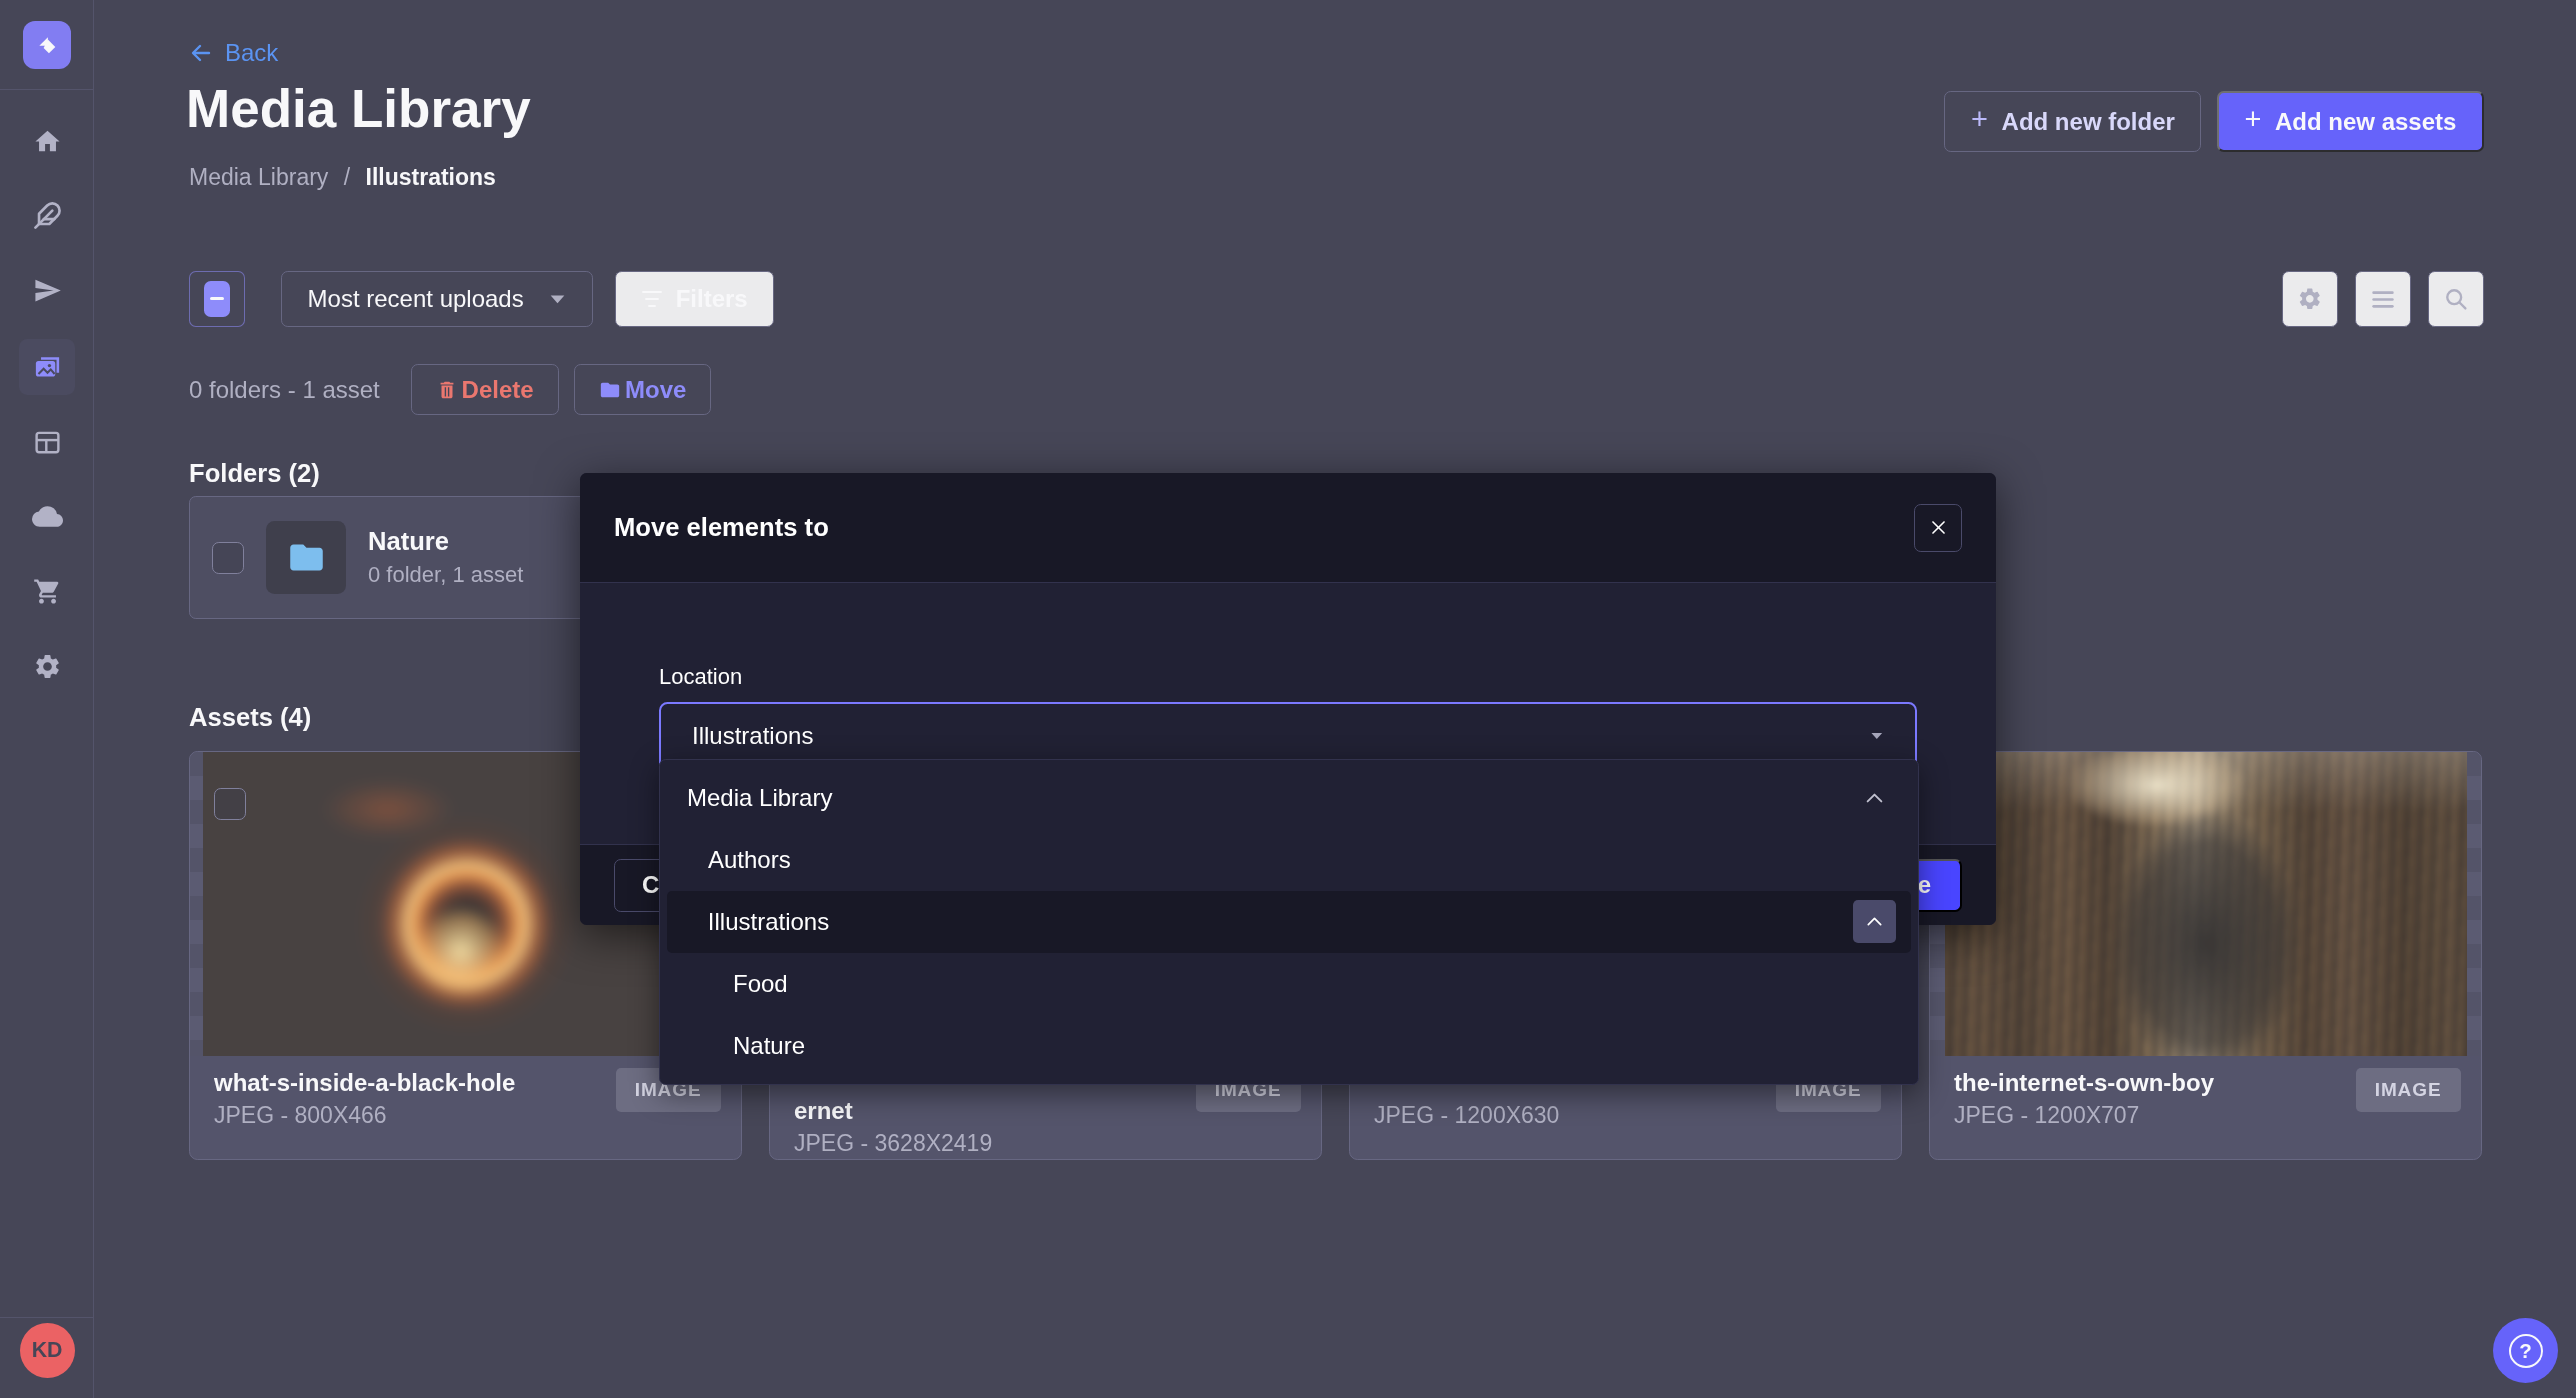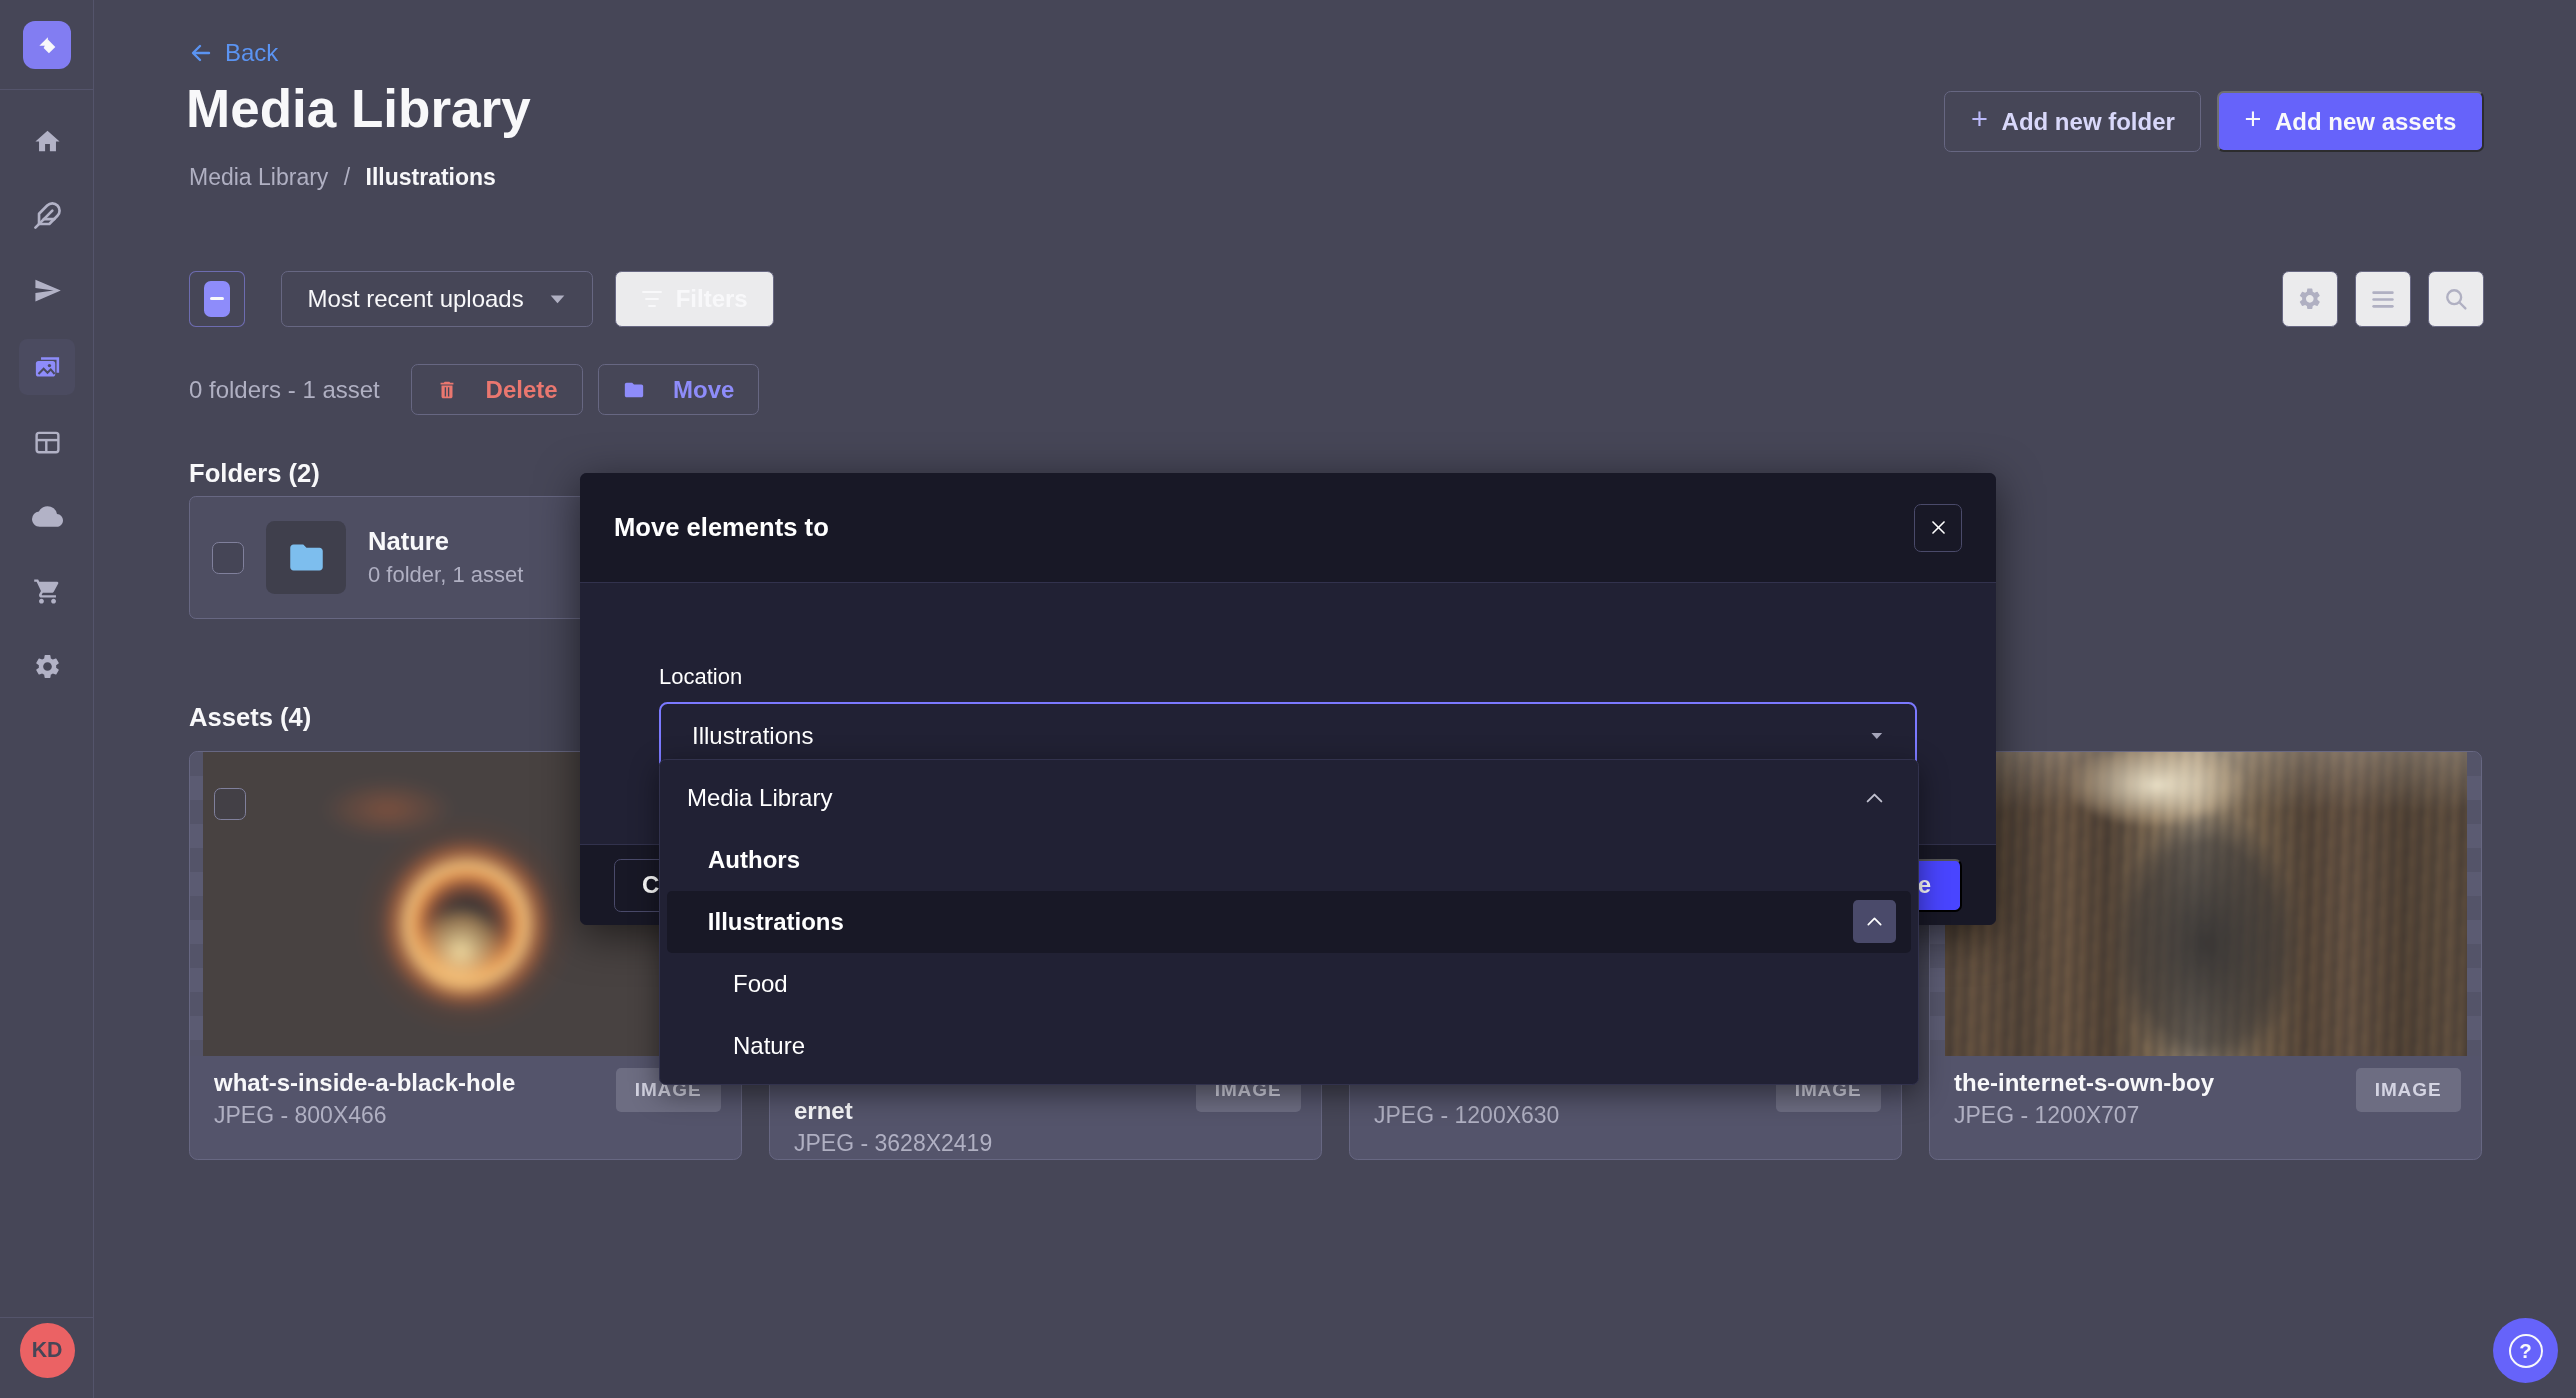--- a/index.html
+++ b/index.html
@@ -54,21 +54,21 @@
   .filter-icon i { display:block; height:2.6px; border-radius:1.7px; background:#fff; }
   .filter-icon i:nth-child(1){width:20.5px;} .filter-icon i:nth-child(2){width:13.6px;} .filter-icon i:nth-child(3){width:7.7px;}
   .tb-spacer { flex:1; }
   .icon-btn { width:56px; height:56px; border:0.9px solid #4a4a6a; border-radius:6.8px; margin-left:17px;
     display:flex; align-items:center; justify-content:center; color:#a5a5ba; cursor:pointer; }
 
   
   .bulkbar { position:absolute; left:189px; top:364px; height:51px; display:flex; align-items:center; z-index:2; }
   .bulk-count { color:#a5a5ba; font-size:24px; margin-right:15.4px; }
   .bulk-btn { height:51px; padding:0 24px; border:0.9px solid #4a4a6a; border-radius:6.8px; margin-left:15.4px;
-    display:flex; align-items:center; gap:28px; font-size:24px; font-weight:600; cursor:pointer; background:transparent; }
+    display:flex; align-items:center; gap:4px; font-size:24px; font-weight:600; cursor:pointer; background:transparent; }
   .bulk-delete { color:#ee5e52; }
   .bulk-move { color:#7b79ff; }
 
   
   .section-title { position:absolute; left:189px; font-size:25.6px; font-weight:600; color:#fff; z-index:2; }
   .folders-title { top:459px; }
   .assets-title { top:703px; }
 
   .folder-card { position:absolute; left:189px; top:496px; width:418px; height:123px;
     background:#2b2b42; border:0.9px solid #4a4a6a; border-radius:6.8px;
@@ -138,21 +138,21 @@
     color:#fff; font-size:24px; font-weight:600; display:flex; align-items:center; cursor:pointer; }
   .btn-move { height:53px; padding:0 29px; border-radius:6.8px; background:#4945ff; color:#fff;
     font-size:24px; font-weight:600; display:flex; align-items:center; cursor:pointer; }
 
   
   .dropdown { position:absolute; left:659px; top:759px; width:1260px; height:326px; background:#212134;
     border:0.9px solid #32324d; border-radius:6.8px; z-index:120; box-shadow:0 8.5px 29px rgba(0,0,0,.45);
     padding:6.8px 0; }
   .dd-row { height:62px; display:flex; align-items:center; font-size:24px; color:#fff; cursor:pointer; padding-right:34px; }
   .dd-row.lvl0 { padding-left:27px; }
-  .dd-row.lvl1 { padding-left:48px;font-weight:bold; }
+  .dd-row.lvl1 { padding-left:48px; }
   .dd-row.lvl2 { padding-left:73px; }
   .dd-row.selected { margin:0 6.8px; padding-left:41px; padding-right:15.4px; background:#181826; border-radius:5.1px; }
   .dd-chevron { margin-left:auto; color:#c0c0cf; }
   .dd-chevron-btn { margin-left:auto; width:43px; height:43px; border-radius:5.1px; background:#4a4a6a;
     display:flex; align-items:center; justify-content:center; color:#fff; cursor:pointer; }
 
   
   .help-btn { position:absolute; left:2493px; top:1318px; width:65px; height:65px; border-radius:50%;
     background:#4945ff; display:flex; align-items:center; justify-content:center; z-index:40; cursor:pointer; }
   .q-circle { width:34px; height:34px; border:2.6px solid #fff; border-radius:50%;

